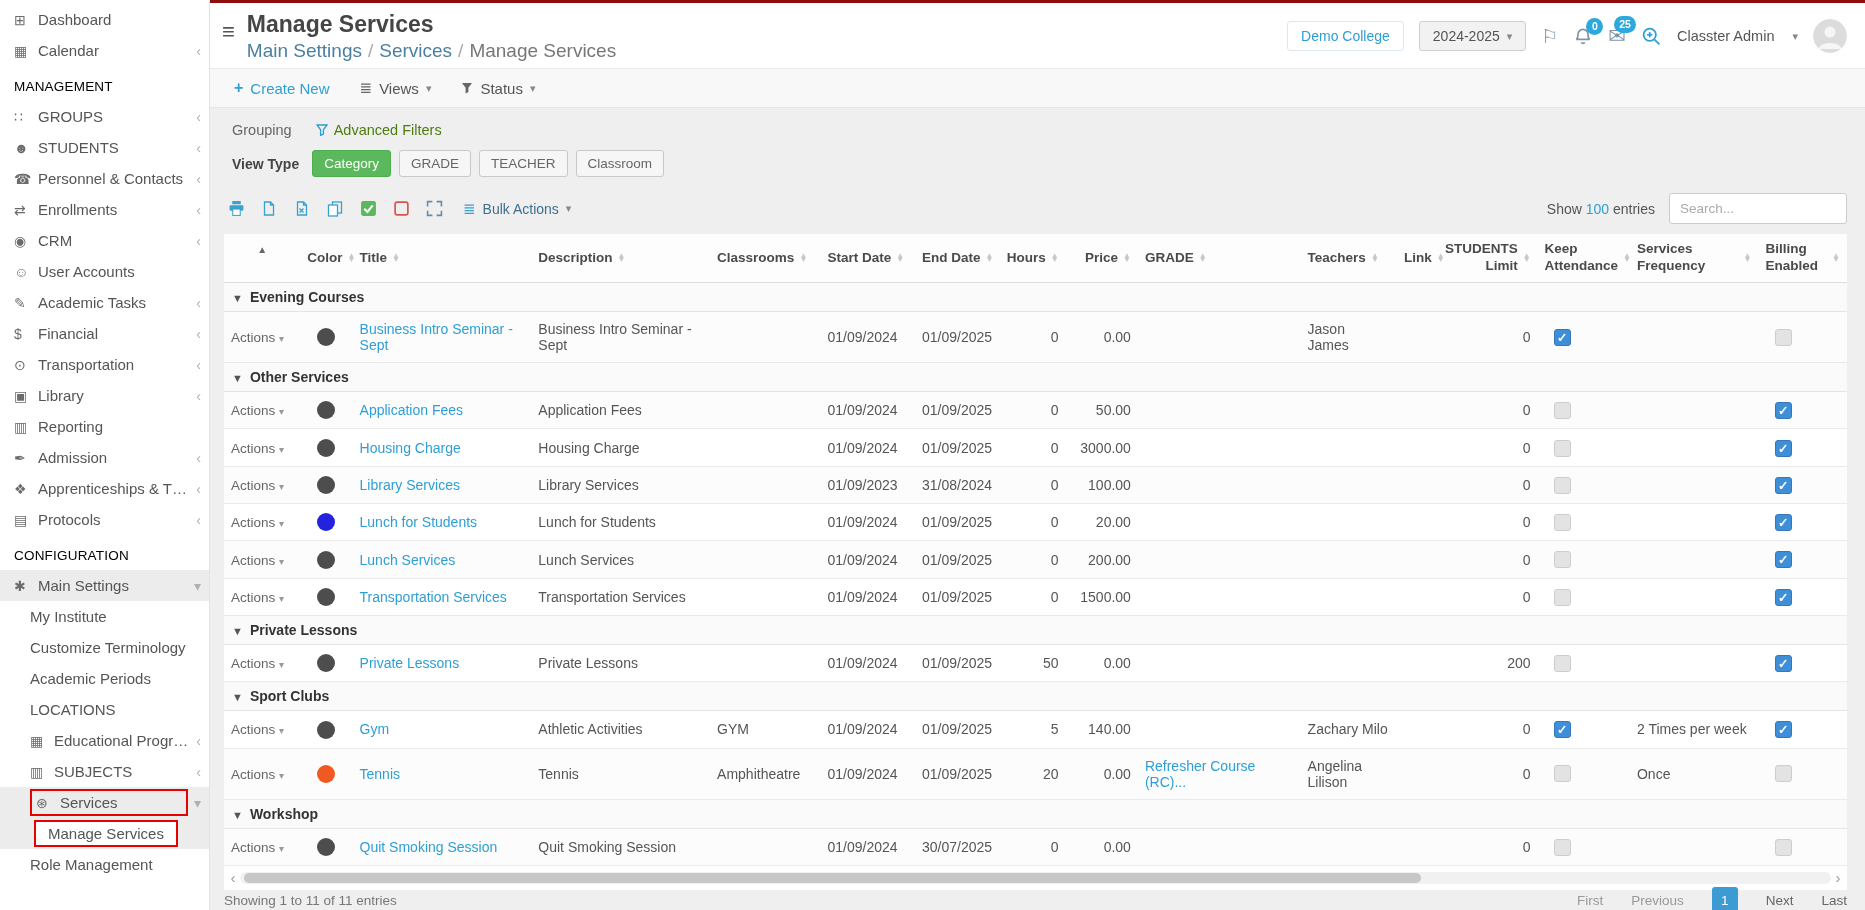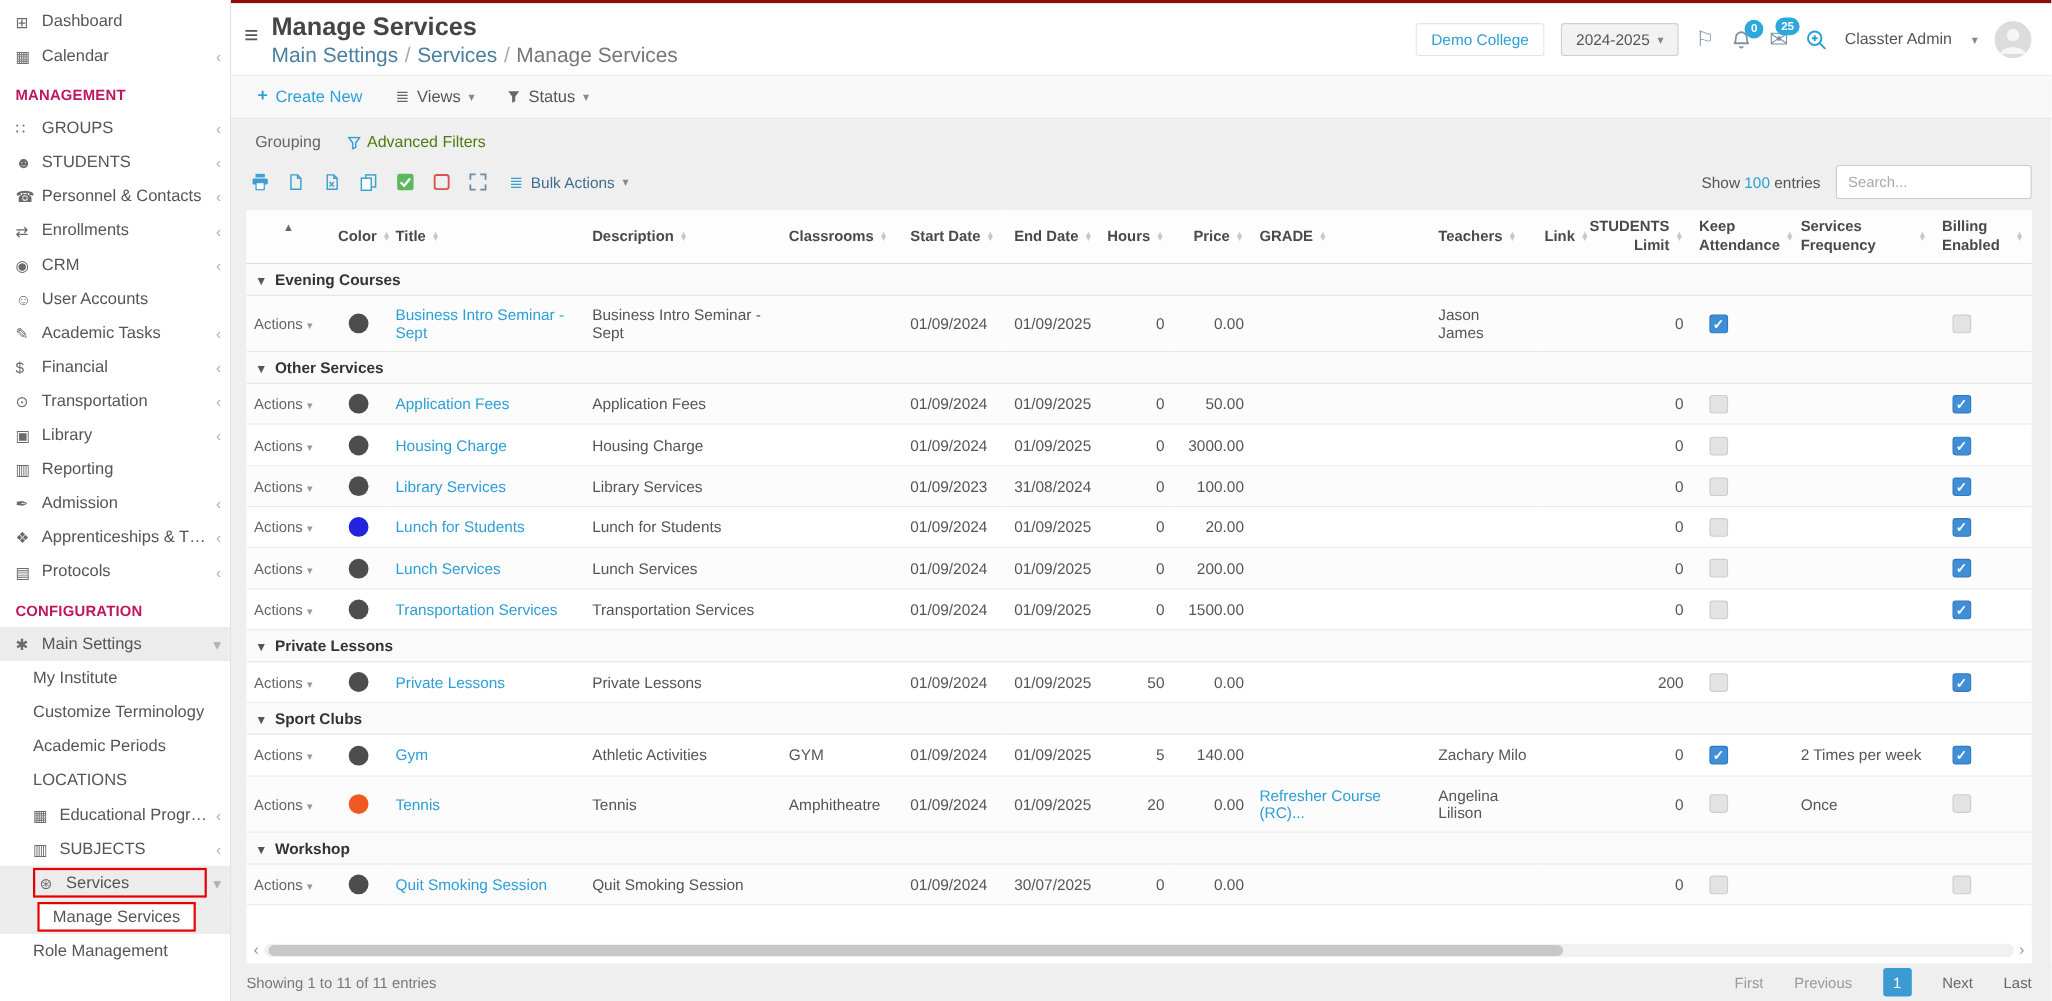--- a/index.html
+++ b/index.html
@@ -5,21 +5,21 @@
 *{box-sizing:border-box;margin:0;padding:0}
 html,body{width:1865px;height:910px;font-family:"Liberation Sans",sans-serif;background:#fff;overflow:hidden;font-size:14px;color:#555}
 .app{display:flex;width:1865px;height:910px}
 
 .sidebar{width:210px;flex-shrink:0;background:#fff;border-right:1px solid #e3e3e3;padding-top:4px;overflow:hidden}
 .sb-item{display:flex;align-items:center;height:31px;padding:0 8px 0 14px;font-size:15px;color:#555;cursor:pointer;white-space:nowrap}
 .sb-wrap{display:flex;align-items:center;flex:1;min-width:0;height:100%}
 .sb-icon{width:24px;color:#6b6b6b;font-size:14px;flex-shrink:0}
 .sb-label{flex:0 1 auto;overflow:hidden;text-overflow:ellipsis}
 .sb-chev{color:#b0b0b0;font-size:14px;margin-left:auto;padding-left:6px}
-.sb-section{color:#be185d;font-weight:bold;font-size:13.5px;padding:13px 14px 7px;letter-spacing:.2px}
+.sb-section{color:#000000;font-weight:normal;font-size:13.5px;padding:13px 14px 7px;letter-spacing:.2px}
 .sb-item.lvl1{padding-left:30px}
 .sb-item.lvl2{padding-left:34px}
 .sb-item.active{background:#ececec}
 .sb-item .redwrap{border:2px solid #e60000;padding:1px 6px 1px 4px;display:flex;align-items:center;flex:1;align-self:center;height:27px}
 .sb-item.lvl2 .redwrap{flex:0 1 auto;background:#fff;padding:2px 12px}
 
 .main{flex:1;min-width:0;display:flex;flex-direction:column;background:#efefef;border-top:3px solid #8e0e0e}
 
 .header{background:#fff;display:flex;align-items:flex-start;padding:8px 18px 6px 12px;border-bottom:1px solid #e9e9e9}
 .hamburger{font-size:22px;color:#555;margin:10px 12px 0 0;cursor:pointer;line-height:1}
@@ -85,21 +85,21 @@
 .cb{display:inline-block;width:17px;height:17px;border-radius:3px;background:#e3e3e3;border:1px solid #cdcdcd;position:relative;cursor:pointer;vertical-align:middle}
 .cb.checked{background:#3f8fd8;border-color:#3577b9}
 .cb.checked::after{content:"✓";color:#fff;position:absolute;top:0;left:2.5px;font-size:12.5px;font-weight:bold;line-height:16px}
 td.cb-cell{padding-left:16px}
 
 .hscroll-zone{display:flex;align-items:center;padding:2px 2px 4px;background:#fff}
 .hchev{color:#999;font-size:15px;width:14px;text-align:center;cursor:pointer;flex-shrink:0}
 .hscroll{flex:1;height:12px;background:#f1f1f1;border-radius:6px;position:relative}
 .hthumb{position:absolute;left:4px;top:1px;height:10px;width:74%;background:#c7c7c7;border-radius:5px;cursor:pointer}
 
-.footerbar{height:34px;display:flex;align-items:center;padding:0 18px 0 14px;color:#777;font-size:13.5px;background:#efefef}
+.footerbar{height:20px;display:flex;align-items:center;padding:0 18px 0 14px;color:#777;font-size:13.5px;background:#efefef}
 .pagination{margin-left:auto;display:flex;align-items:center;gap:28px}
 .pg-item{cursor:pointer;color:#999}
 .pg-item.dark{color:#666}
 .pg-current{background:#3d9bd4;color:#fff;min-width:26px;height:26px;display:inline-flex;align-items:center;justify-content:center;border-radius:3px;cursor:pointer}
 svg{display:block}
 </style>
 </head>
 <body>
 
 <div class="app">
@@ -347,20 +347,29 @@
       <div class="grouping-row">
         <span class="grouping-label">Grouping</span>
         <span class="adv-filters">
             <svg width="12" height="12" viewBox="0 0 12 12">
               <path d="M1 1h10L7.4 5.8v4.2l-2.8 1.4V5.8z" fill="none" stroke="#2e9fd6" stroke-width="1.3"></path>
             </svg>
             <span>Advanced Filters</span>
           </span>
       </div>
 
+      <div class="viewtype-row">
+        <span class="vt-label">View Type</span>
+        <span style="display:inline-flex;gap:8px">
+            <span class="vt-btn active">Category</span>
+            <span class="vt-btn">GRADE</span>
+            <span class="vt-btn">TEACHER</span>
+            <span class="vt-btn">Classroom</span>
+          </span>
+      </div>
 
       <div class="grid-toolbar">
         <span class="tb-icon">
             <svg width="17" height="17" viewBox="0 0 16 16" fill="currentColor">
               <rect x="4" y="1" width="8" height="3"></rect>
               <rect x="1.5" y="5" width="13" height="5" rx="1"></rect>
               <rect x="4.5" y="8.5" width="7" height="6" fill="#fff" stroke="currentColor"></rect>
             </svg>
           </span>
         <span class="tb-icon">

